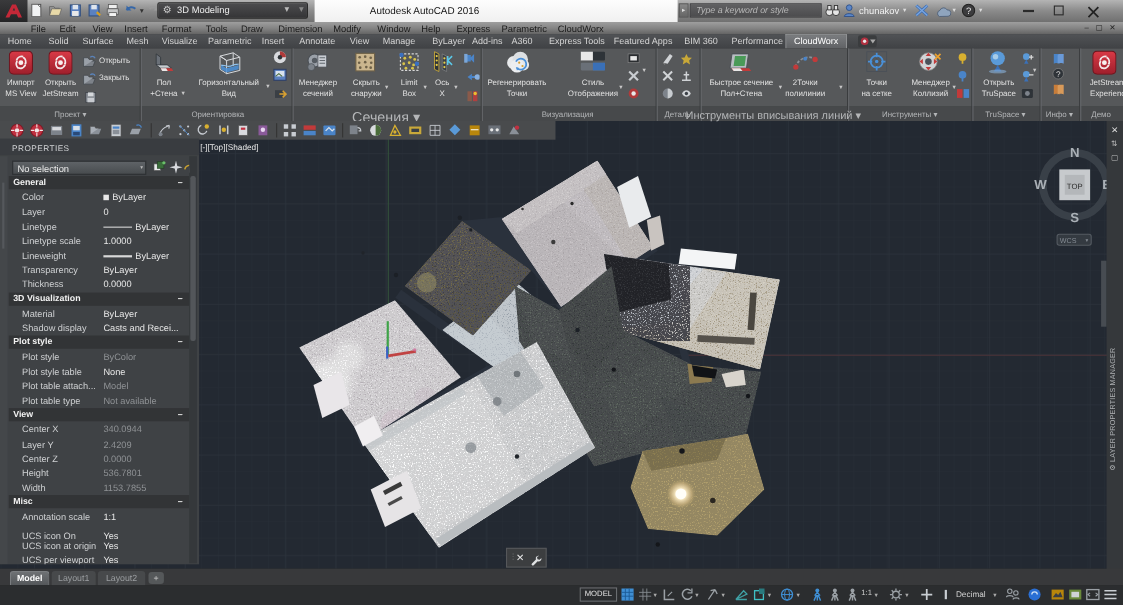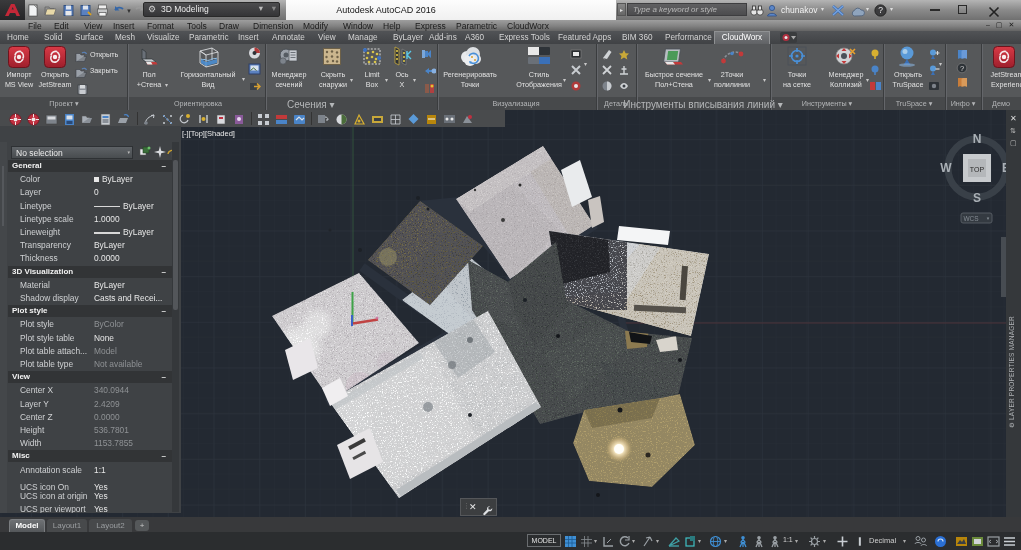--- a/index.html
+++ b/index.html
@@ -680,21 +680,21 @@
 <div class="abs" style="left:770px;top:44px;width:1px;height:66px;background:#3a3c3e"></div>
 <div class="abs" style="left:771px;top:44px;width:1px;height:66px;background:#64666a"></div>
 <div class="abs" style="left:883px;top:44px;width:1px;height:66px;background:#3a3c3e"></div>
 <div class="abs" style="left:884px;top:44px;width:1px;height:66px;background:#64666a"></div>
 <div class="abs" style="left:945px;top:44px;width:1px;height:66px;background:#3a3c3e"></div>
 <div class="abs" style="left:946px;top:44px;width:1px;height:66px;background:#64666a"></div>
 <div class="abs" style="left:981px;top:44px;width:1px;height:66px;background:#3a3c3e"></div>
 <div class="abs" style="left:982px;top:44px;width:1px;height:66px;background:#64666a"></div>
 <div class="abs" style="left:-16px;top:99px;width:160px;text-align:center;font-size:7.2px;color:#b4b6b8;white-space:nowrap">Проект ▾</div>
 <div class="abs" style="left:118px;top:99px;width:160px;text-align:center;font-size:7.2px;color:#b4b6b8;white-space:nowrap">Ориентировка</div>
-<div class="abs" style="left:287px;top:99px;width:160px;text-align:left;font-size:10px;color:#b4b6b8;white-space:nowrap">Сечения ▾</div>
+<div class="abs" style="left:271px;top:99px;width:160px;text-align:center;font-size:13px;color:#b4b6b8;white-space:nowrap">Сечения ▾</div>
 <div class="abs" style="left:436px;top:99px;width:160px;text-align:center;font-size:7.2px;color:#b4b6b8;white-space:nowrap">Визуализация</div>
 <div class="abs" style="left:536px;top:99px;width:160px;text-align:center;font-size:7.2px;color:#b4b6b8;white-space:nowrap">Деталь</div>
 <div class="abs" style="left:623px;top:99px;width:160px;text-align:center;font-size:10px;color:#b4b6b8;white-space:nowrap">Инструменты вписывания линий ▾</div>
 <div class="abs" style="left:747px;top:99px;width:160px;text-align:center;font-size:7.2px;color:#b4b6b8;white-space:nowrap">Инструменты ▾</div>
 <div class="abs" style="left:834px;top:99px;width:160px;text-align:center;font-size:7.2px;color:#b4b6b8;white-space:nowrap">TruSpace ▾</div>
 <div class="abs" style="left:883px;top:99px;width:160px;text-align:center;font-size:7.2px;color:#b4b6b8;white-space:nowrap">Инфо ▾</div>
 <div class="abs" style="left:921px;top:99px;width:160px;text-align:center;font-size:7.2px;color:#b4b6b8;white-space:nowrap">Демо</div>
 <div class="abs" style="left:0;top:110px;width:505px;height:17px;background:#494b4d">
 <div class="abs" style="left:9px;top:2px;width:13px;height:13px"><svg width="13" height="13" viewBox="0 0 13 13">
           <circle cx="6.5" cy="6.5" r="5.5" fill="#c03040" stroke="#801a26"></circle>
@@ -815,20 +815,21 @@
 </div>
 <div class="abs" style="left:1006px;top:110px;width:15px;height:422px;background:#35383b">
 <div style="position:absolute;left:4px;top:4px;color:#ddd;font-size:8px">✕</div>
 <div style="position:absolute;left:4px;top:17px;color:#bbb;font-size:7px">⇅</div>
 <div style="position:absolute;left:4px;top:29px;color:#bbb;font-size:7px">▢</div>
 <div style="position:absolute;left:-1px;top:158px;width:17px;height:160px">
 <div style="transform:rotate(-90deg);transform-origin:0 0;position:absolute;left:3px;top:160px;font-size:6.5px;color:#aeb1b4;white-space:nowrap;letter-spacing:.2px">⚙ LAYER PROPERTIES MANAGER</div>
 </div>
     </div>
 <div class="abs" style="left:0;top:126px;width:181px;height:387px;background:#3f4245;font-size:8.4px;color:#dcdcdc;overflow:hidden">
+<div style="position:absolute;left:0;top:0;width:181px;height:15px;background:#393c40;color:#d4d6d8;font-size:7.5px;padding:4px 0 0 11px;letter-spacing:.4px">PROPERTIES</div>
 <div style="position:absolute;left:11px;top:20px;width:122px;height:13px;background:linear-gradient(#5f6367,#484c4f);border:1px solid #2e3134">
 <span style="position:absolute;left:4px;top:0px;font-size:8.5px;color:#ececec;line-height:12px">No selection</span>
 <span style="position:absolute;right:2px;top:2px;font-size:5px;color:#bbb">▾</span>
       </div>
 <div style="position:absolute;left:139px;top:20px;width:12px;height:12px"><svg width="12" height="12">
           <rect x="1" y="3" width="6" height="6" fill="#e8eaec" stroke="#555" stroke-width=".6"></rect>
           <rect x="4" y="1" width="6" height="6" fill="#3a6e3a" stroke="#234023" stroke-width=".6"></rect>
           <circle cx="10" cy="2" r="1.5" fill="#6ac06a"></circle>
         </svg></div>
 <div style="position:absolute;left:154px;top:20px;width:12px;height:12px"><svg width="12" height="12">

